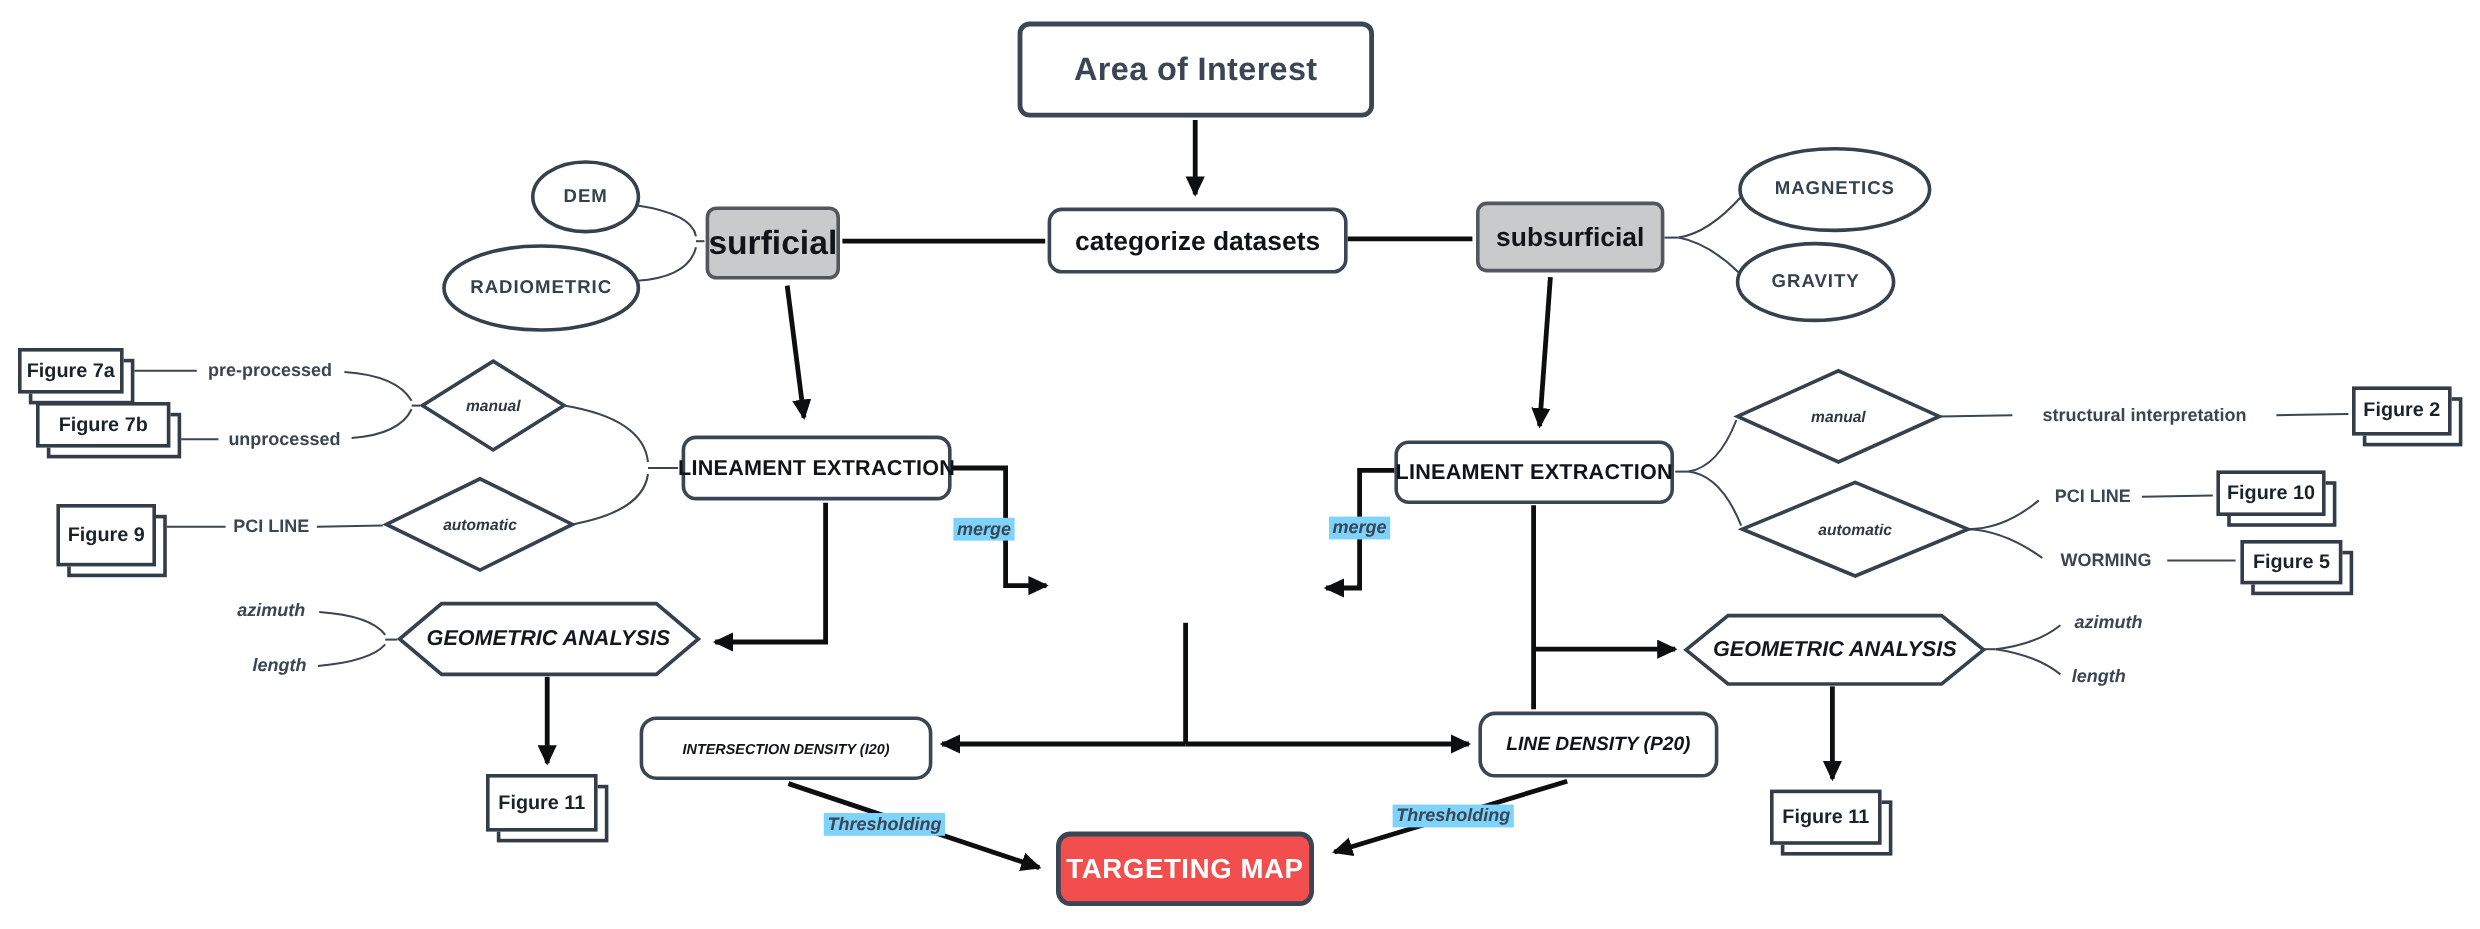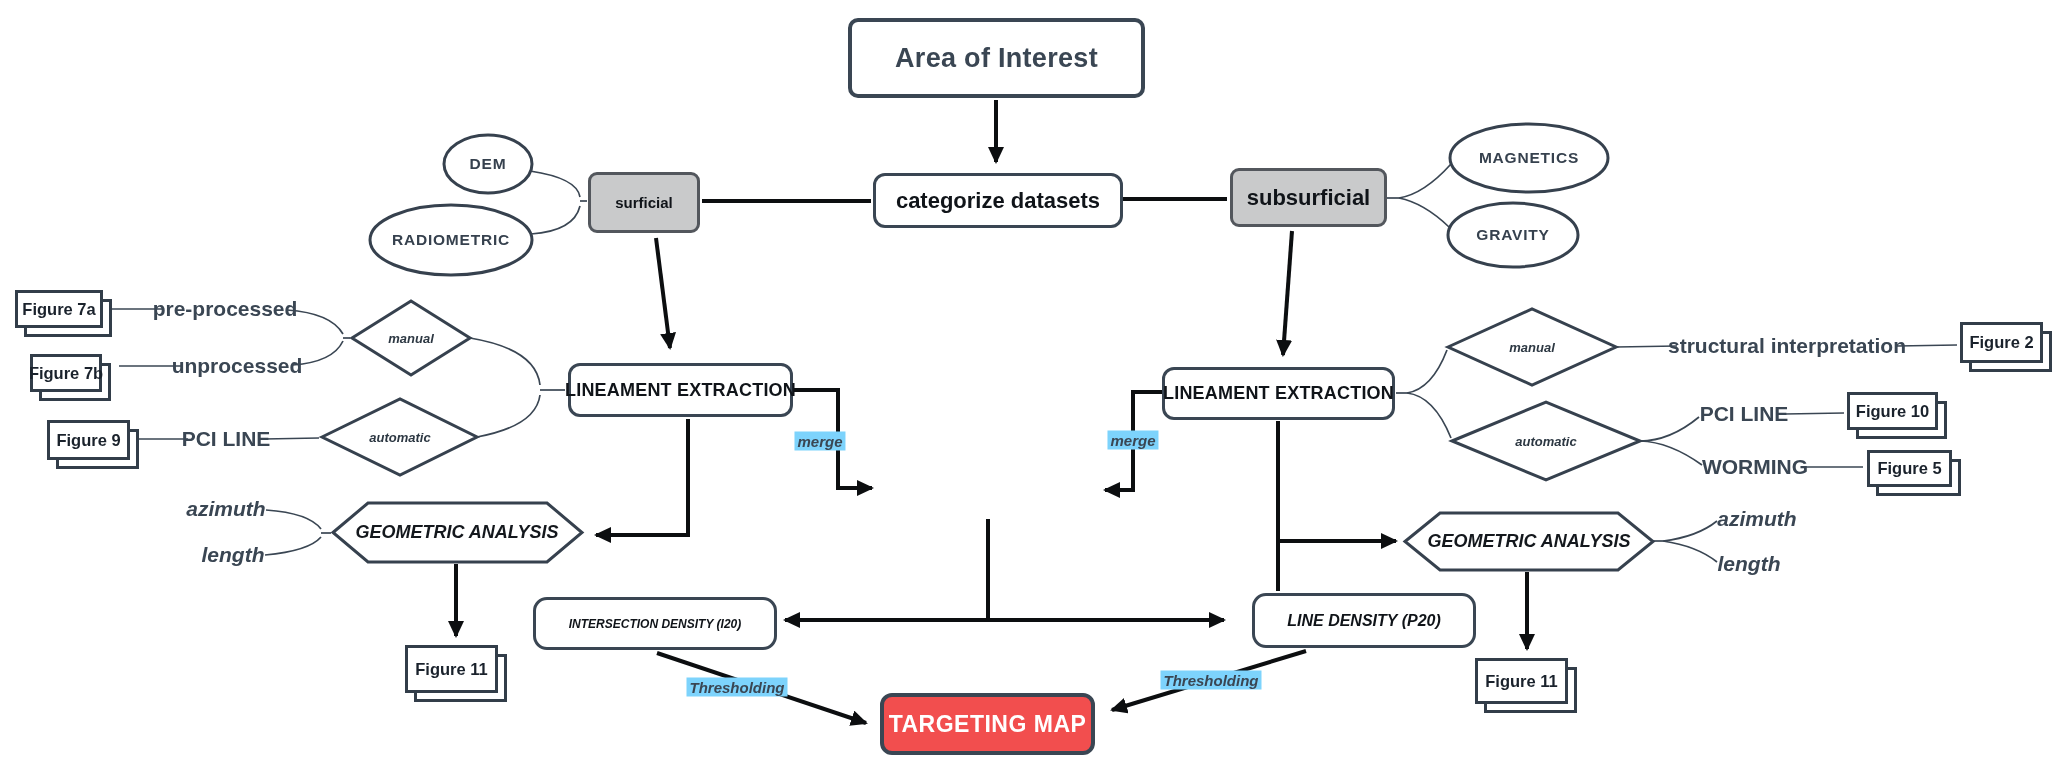--- a/index.html
+++ b/index.html
@@ -4,21 +4,21 @@
 <style>
   html,body{margin:0;padding:0;background:#ffffff;}
   #canvas{position:relative;width:2067px;height:774px;background:#ffffff;overflow:hidden;
           font-family:"Liberation Sans",sans-serif;color:#3a4653;}
   #wires{position:absolute;left:0;top:0;}
   .box{position:absolute;display:flex;align-items:center;justify-content:center;
        background:#ffffff;border:3px solid #3a4653;border-radius:12px;
        font-weight:bold;color:#101419;white-space:nowrap;box-sizing:border-box;}
   .graybox{background:#c9cacb;border-color:#53575d;border-radius:9px;}
   .lbl{position:absolute;transform:translate(-50%,-50%);white-space:nowrap;
-       font-weight:bold;font-size:21px;color:#3a4653;}
+       font-weight:bold;font-size:15px;color:#3a4653;}
   .ital{font-style:italic;}
   .tiny{font-size:15px;font-style:italic;background:#7dd3fc;padding:1px 3px;}
   .ctr{position:absolute;transform:translate(-50%,-50%);white-space:nowrap;font-weight:bold;}
   .shape-label{font-size:15.5px;letter-spacing:.8px;color:#36414e;}
   .diamond-label{font-size:13px;font-style:italic;color:#2d3843;}
   .hex-label{font-size:18px;font-style:italic;color:#14181d;}
   .figstack{position:absolute;}
   .figstack .back{position:absolute;left:9px;top:9px;width:100%;height:100%;
        background:#ffffff;border:3px solid #323d49;box-sizing:border-box;}
   .figstack .front{position:absolute;left:0;top:0;width:100%;height:100%;
@@ -109,44 +109,44 @@
     <g stroke="#36414e" stroke-width="3" fill="#ffffff">
       <polygon points="333,532.5 368,503 547,503 582,532.5 547,562 368,562"></polygon>
       <polygon points="1405,541.5 1440,513 1618,513 1653,541.5 1618,570 1440,570"></polygon>
     </g>
   </svg>
 
   <div class="box" style="left:848px;top:18px;width:297px;height:80px;border-width:4px;border-radius:10px;font-size:27px;color:#3a4653;letter-spacing:.3px;">Area of Interest</div>
 
   <div class="box" style="left:873px;top:173px;width:250px;height:55px;font-size:22px;">categorize datasets</div>
 
-  <div class="box graybox" style="left:588px;top:172px;width:112px;height:61px;font-size:15px;">surficial</div>
+  <div class="box graybox" style="left:588px;top:172px;width:112px;height:61px;font-size:28px;">surficial</div>
 
   <div class="box graybox" style="left:1230px;top:168px;width:157px;height:59px;font-size:22px;">subsurficial</div>
 
   <div class="box" style="left:568px;top:363px;width:225px;height:54px;font-size:18px;letter-spacing:.2px;">LINEAMENT EXTRACTION</div>
 
   <div class="box" style="left:1162px;top:367px;width:233px;height:53px;font-size:18px;letter-spacing:.2px;">LINEAMENT EXTRACTION</div>
 
 
   <div class="box" style="left:533px;top:597px;width:244px;height:53px;font-size:12px;font-style:italic;border-radius:14px;">INTERSECTION DENSITY (I20)</div>
 
-  <div class="box" style="left:1232px;top:593px;width:224px;height:55px;font-size:16px;font-style:italic;border-radius:14px;margin-left:20px;">LINE DENSITY (P20)</div>
+  <div class="box" style="left:1232px;top:593px;width:200px;height:55px;font-size:16px;font-style:italic;border-radius:14px;">LINE DENSITY (P20)</div>
 
   <div class="box" style="left:880px;top:693px;width:215px;height:62px;border-width:4px;background:#f24e4e;color:#ffffff;font-size:23px;letter-spacing:.5px;">TARGETING MAP</div>
 
   <div class="figstack" style="left:15px;top:290px;width:88px;height:38px;">
     <div class="back"></div>
     <div class="front">Figure 7a</div>
   </div>
-  <div class="figstack" style="left:30px;top:354px;width:72px;height:38px;">
+  <div class="figstack" style="left:30px;top:335px;width:112px;height:38px;">
     <div class="back"></div>
     <div class="front">Figure 7b</div>
   </div>
-  <div class="figstack" style="left:47px;top:420px;width:83px;height:40px;">
+  <div class="figstack" style="left:47px;top:420px;width:83px;height:52px;">
     <div class="back"></div>
     <div class="front">Figure 9</div>
   </div>
   <div class="figstack" style="left:405px;top:645px;width:93px;height:48px;">
     <div class="back"></div>
     <div class="front">Figure 11</div>
   </div>
   <div class="figstack" style="left:1960px;top:322px;width:83px;height:41px;">
     <div class="back"></div>
     <div class="front">Figure 2</div>

